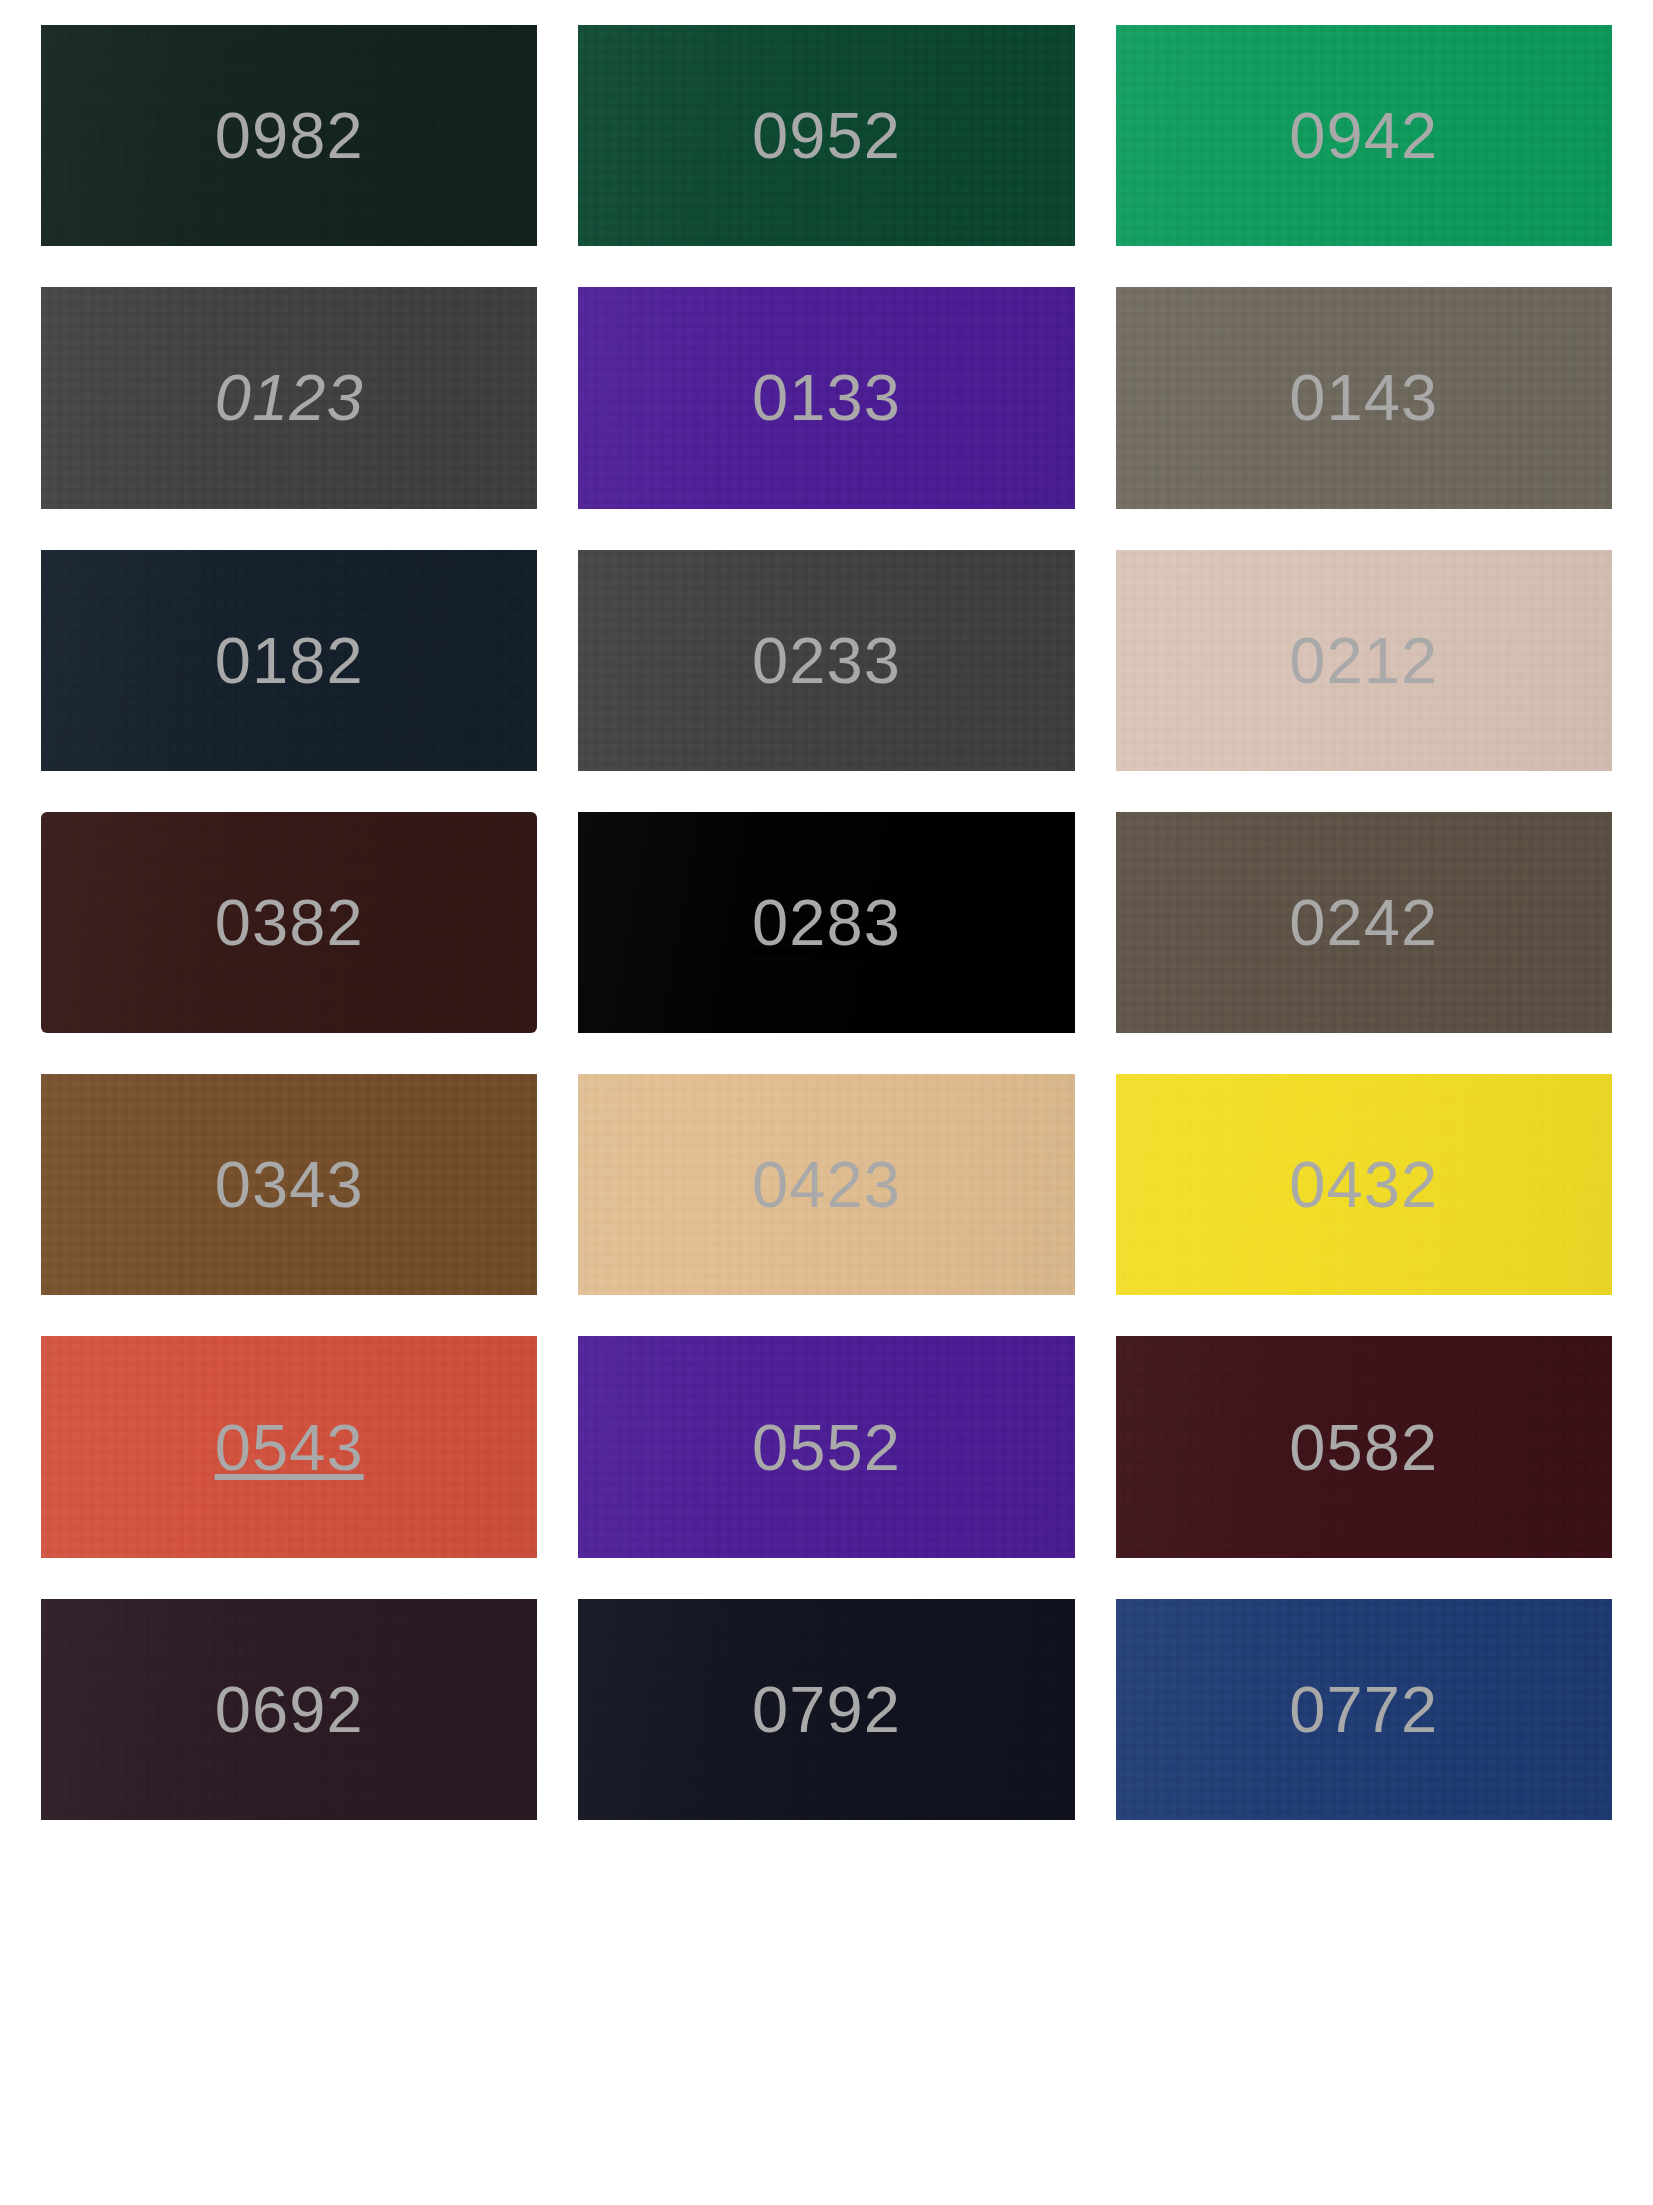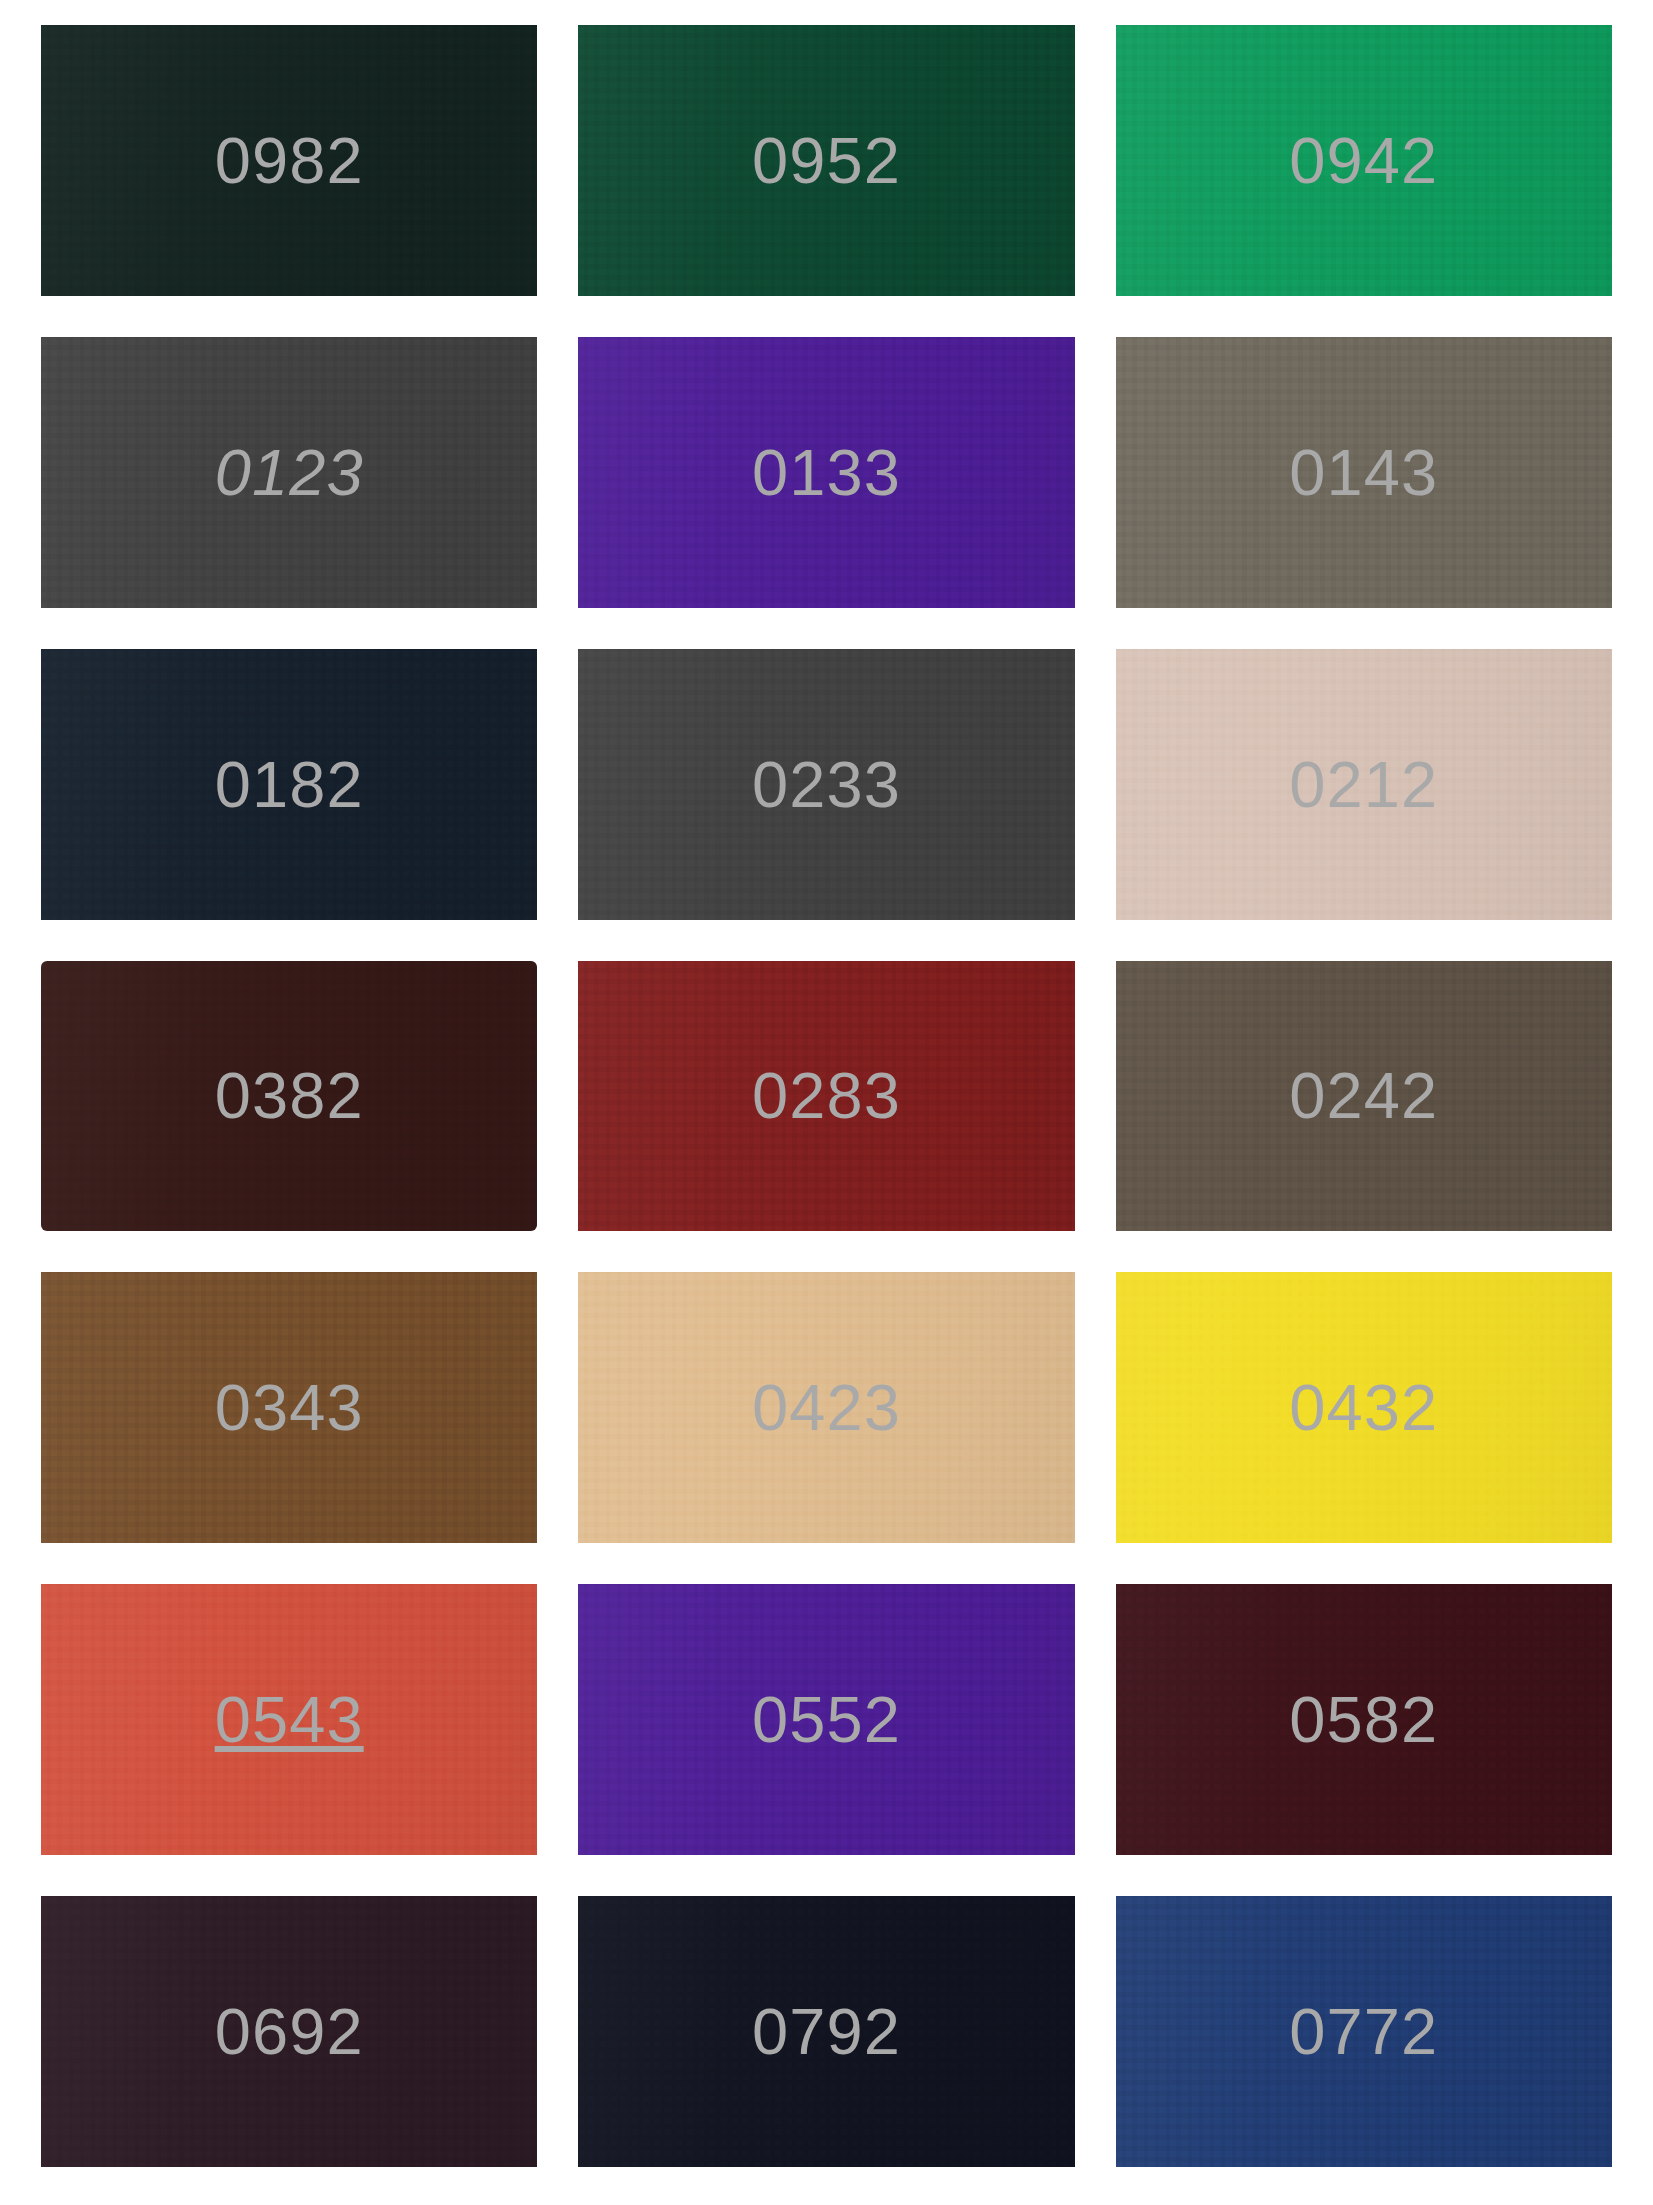--- a/index.html
+++ b/index.html
@@ -13,21 +13,21 @@
     height: 2205px;
     font-family: "Liberation Sans", "DejaVu Sans", sans-serif;
     overflow: hidden;
   }
 
   #swatch-grid {
     position: absolute;
     left: 41px;
     top: 25px;
     width: 1571px;
-    height: 2142px;
+    height: 1795px;
     display: grid;
     grid-template-columns: repeat(3, 1fr);
     grid-template-rows: repeat(7, 1fr);
     column-gap: 40px;
     row-gap: 32px;
     box-sizing: border-box;
     gap: 41px;
   }
 
   .swatch {
@@ -121,21 +121,21 @@
     </div>
     <div class="swatch" style="background-color: #404040;">
       <span class="swatch-code" style="color: rgb(169, 169, 169);">0233</span>
     </div>
     <div class="swatch" style="background-color: rgb(216, 194, 182);">
       <span class="swatch-code" style="color: rgb(169, 169, 169);">0212</span>
     </div>
     <div class="swatch" style="background-color: rgb(52, 24, 21); border-radius: 6px;">
       <span class="swatch-code" style="color: rgb(169, 169, 169);">0382</span>
     </div>
-    <div class="swatch" style="background-color: #7f1d1d;">
+    <div class="swatch" style="background-color: #000000; text-decoration: underline;">
       <span class="swatch-code" style="color: rgb(169, 169, 169);">0283</span>
     </div>
     <div class="swatch" style="background-color: rgb(92, 81, 68);">
       <span class="swatch-code" style="color: rgb(169, 169, 169);">0242</span>
     </div>
     <div class="swatch" style="background-color: rgb(116, 78, 43);">
       <span class="swatch-code" style="color: rgb(169, 169, 169);">0343</span>
     </div>
     <div class="swatch" style="background-color: rgb(224, 189, 144);">
       <span class="swatch-code" style="color: rgb(169, 169, 169);">0423</span>

